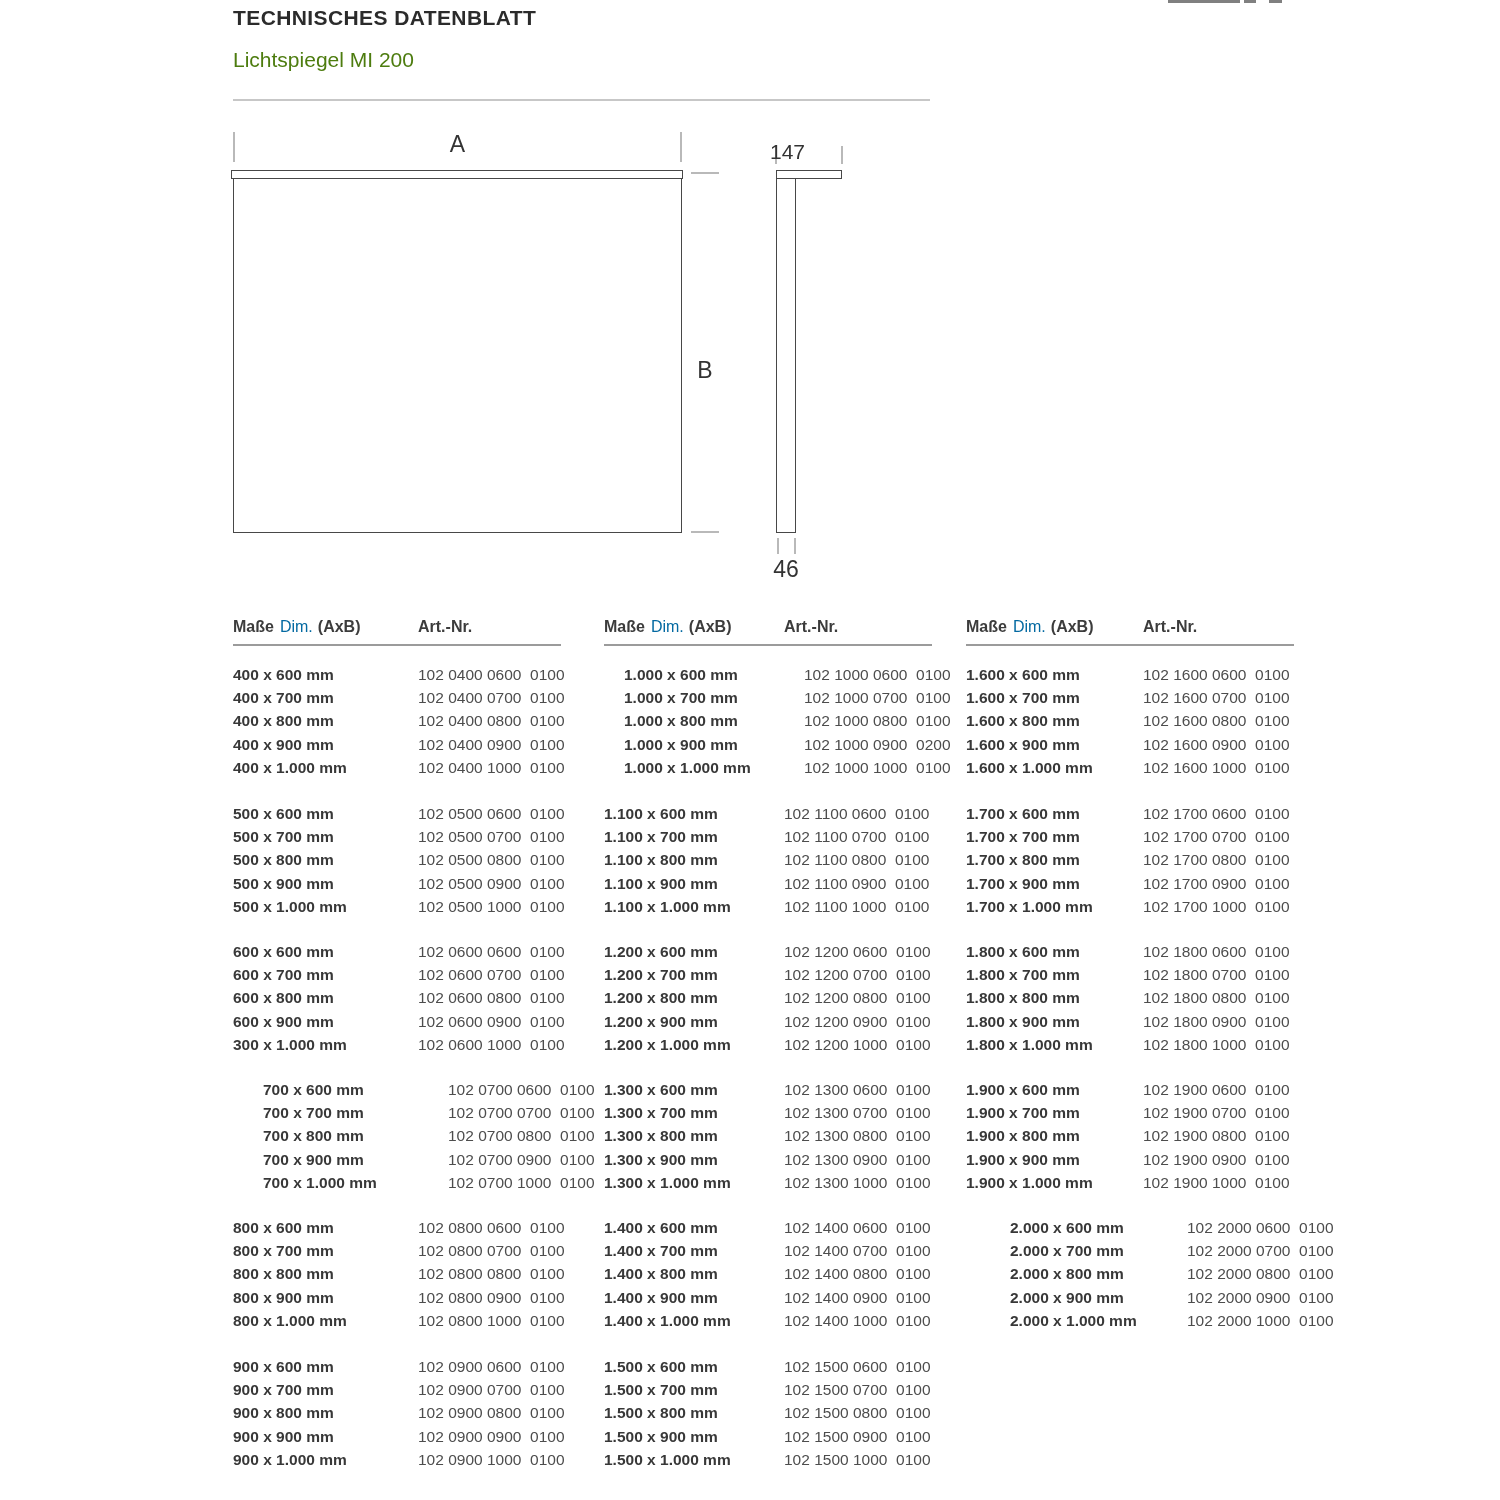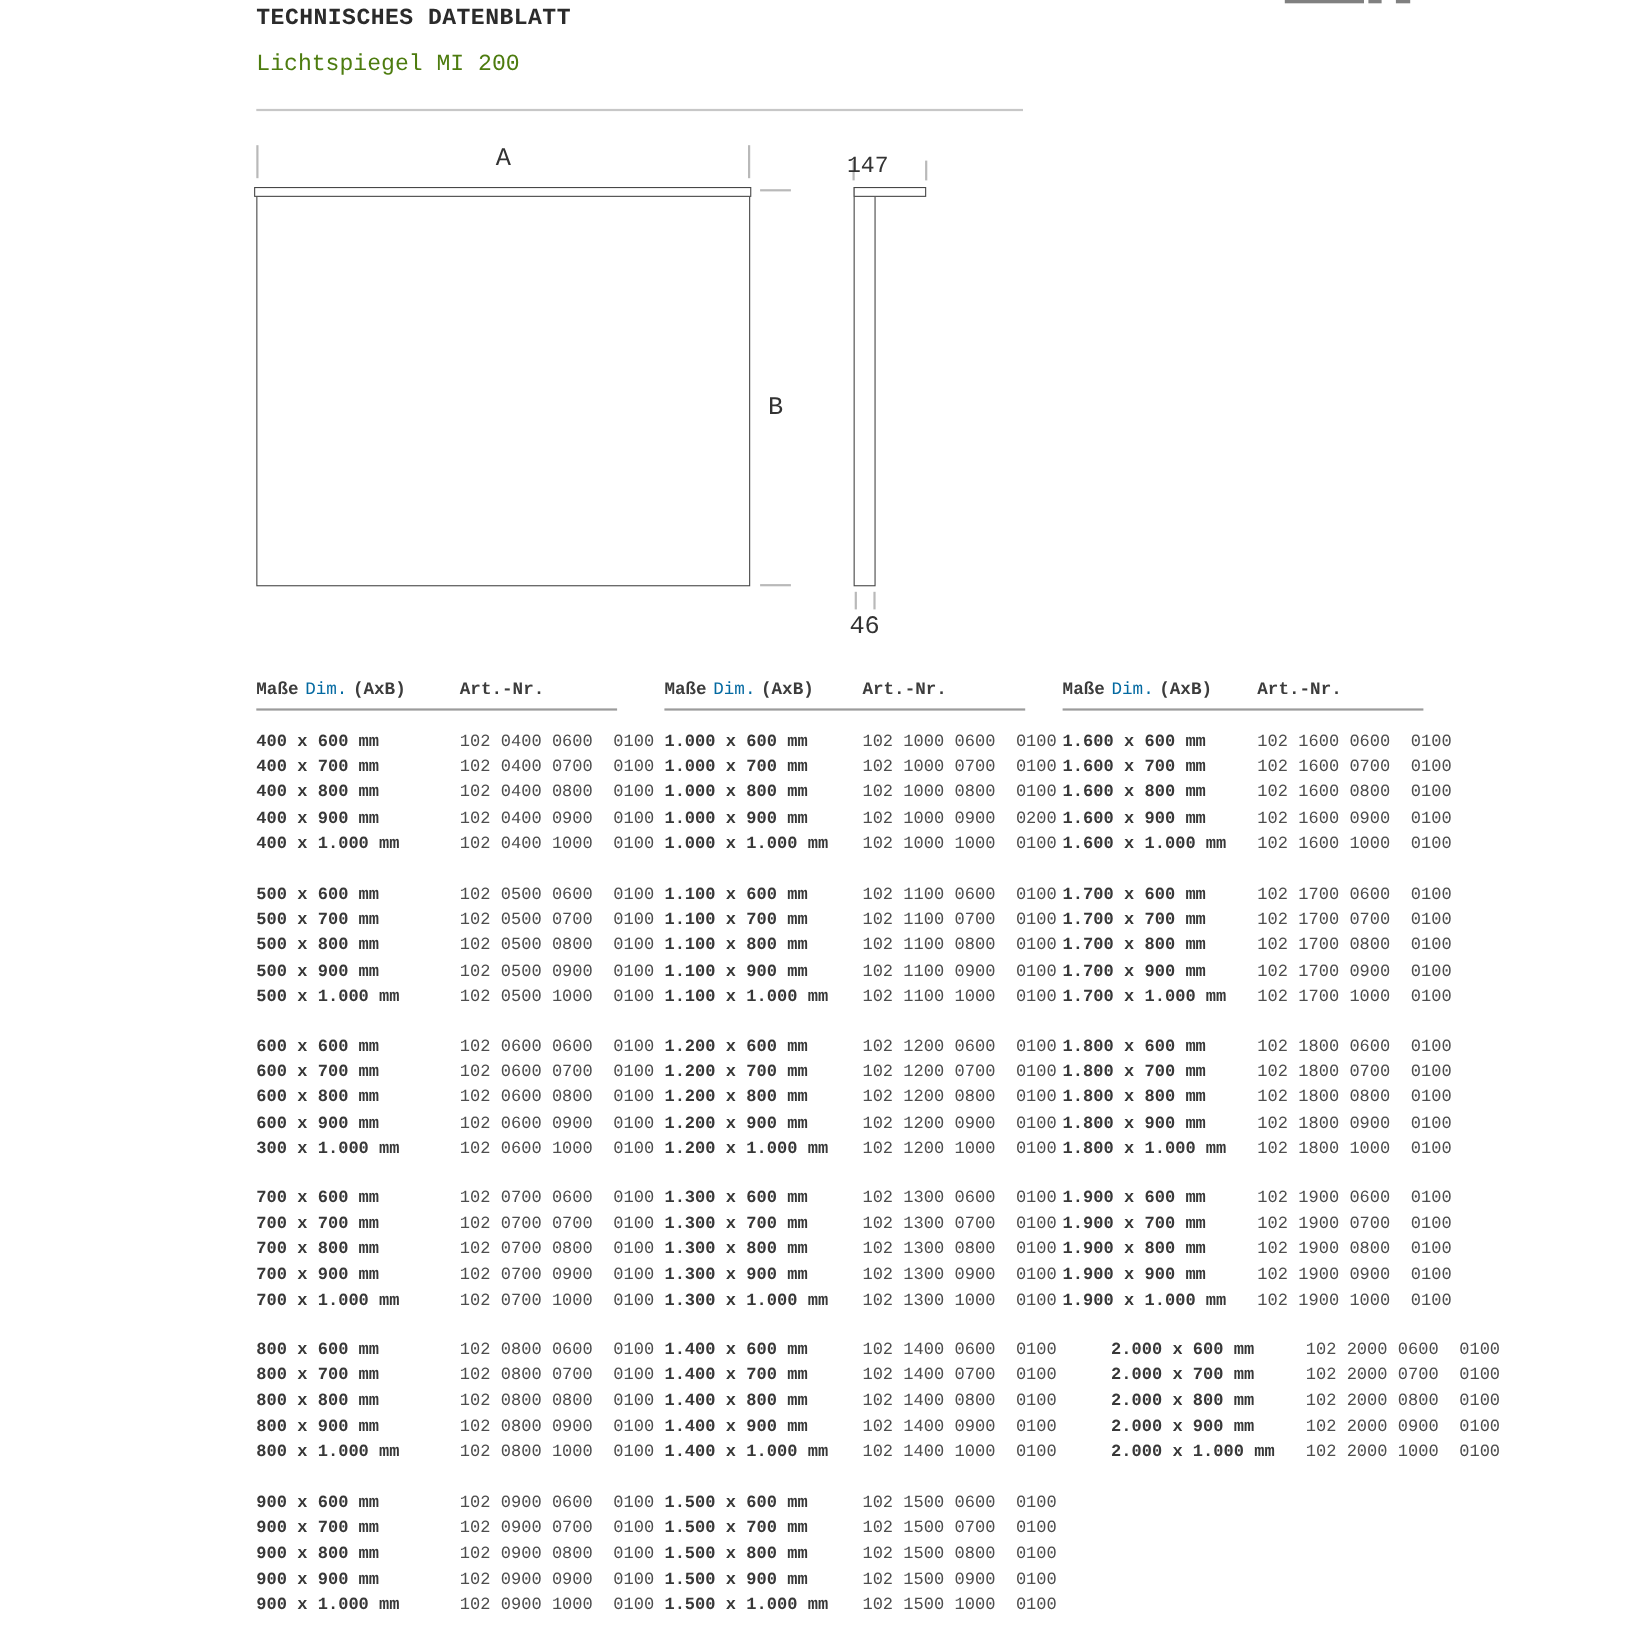--- a/index.html
+++ b/index.html
@@ -1,20 +1,20 @@
 <!DOCTYPE html>
 <html><head>
 <meta charset="utf-8">
 <style>
   html,body{margin:0;padding:0;background:#ffffff;}
   .canvas{
     position:relative;
     width:1500px;height:1500px;
     background:#ffffff;
-    font-family:Liberation Mono, monospace;
+    font-family:Liberation Sans, sans-serif;
     color:#383838;
     overflow:hidden;
   }
   .abs{position:absolute;box-sizing:border-box;}
 
   
   .page-title{left:233px;top:6px;font-size:21px;font-weight:bold;letter-spacing:.4px;color:#2b2b2b;}
   .page-subtitle{left:233px;top:48px;font-size:21px;font-weight:normal;color:#4d7c0f;}
   .top-rule{left:233px;top:99px;width:697px;height:2px;background:#c7c7c7;}
   .logo-strip{top:0;height:3px;background:#4a4a4a;opacity:.7;}
@@ -99,21 +99,21 @@
         <div class="row"><span class="size">500 x 900 mm</span><span class="art">102 0500 0900  0100</span></div>
         <div class="row"><span class="size">500 x 1.000 mm</span><span class="art">102 0500 1000  0100</span></div>
       </div>
     <div class="block" style="top:328px;">
         <div class="row"><span class="size">600 x 600 mm</span><span class="art">102 0600 0600  0100</span></div>
         <div class="row"><span class="size">600 x 700 mm</span><span class="art">102 0600 0700  0100</span></div>
         <div class="row"><span class="size">600 x 800 mm</span><span class="art">102 0600 0800  0100</span></div>
         <div class="row"><span class="size">600 x 900 mm</span><span class="art">102 0600 0900  0100</span></div>
         <div class="row"><span class="size">300 x 1.000 mm</span><span class="art">102 0600 1000  0100</span></div>
       </div>
-    <div class="block" style="top:466px;">
+    <div class="block" style="top:466px;margin-left:30px;">
         <div class="row"><span class="size">700 x 600 mm</span><span class="art">102 0700 0600  0100</span></div>
         <div class="row"><span class="size">700 x 700 mm</span><span class="art">102 0700 0700  0100</span></div>
         <div class="row"><span class="size">700 x 800 mm</span><span class="art">102 0700 0800  0100</span></div>
         <div class="row"><span class="size">700 x 900 mm</span><span class="art">102 0700 0900  0100</span></div>
         <div class="row"><span class="size">700 x 1.000 mm</span><span class="art">102 0700 1000  0100</span></div>
       </div>
     <div class="block" style="top:604px;">
         <div class="row"><span class="size">800 x 600 mm</span><span class="art">102 0800 0600  0100</span></div>
         <div class="row"><span class="size">800 x 700 mm</span><span class="art">102 0800 0700  0100</span></div>
         <div class="row"><span class="size">800 x 800 mm</span><span class="art">102 0800 0800  0100</span></div>
@@ -128,21 +128,21 @@
         <div class="row"><span class="size">900 x 1.000 mm</span><span class="art">102 0900 1000  0100</span></div>
       </div>
   </div>
 
   <div class="tcol" style="left:604px;--art:180px;">
     <div class="thead">
       <span>Maße</span><span class="dim-gray">Dim.</span><span>(AxB)</span>
     </div>
     <div class="thead-art">Art.-Nr.</div>
     <div class="thead-rule"></div>
-    <div class="block" style="top:51px;">
+    <div class="block" style="top:51px;margin-left:20px;">
         <div class="row"><span class="size">1.000 x 600 mm</span><span class="art">102 1000 0600  0100</span></div>
         <div class="row"><span class="size">1.000 x 700 mm</span><span class="art">102 1000 0700  0100</span></div>
         <div class="row"><span class="size">1.000 x 800 mm</span><span class="art">102 1000 0800  0100</span></div>
         <div class="row"><span class="size">1.000 x 900 mm</span><span class="art">102 1000 0900  0200</span></div>
         <div class="row"><span class="size">1.000 x 1.000 mm</span><span class="art">102 1000 1000  0100</span></div>
       </div>
     <div class="block" style="top:190px;">
         <div class="row"><span class="size">1.100 x 600 mm</span><span class="art">102 1100 0600  0100</span></div>
         <div class="row"><span class="size">1.100 x 700 mm</span><span class="art">102 1100 0700  0100</span></div>
         <div class="row"><span class="size">1.100 x 800 mm</span><span class="art">102 1100 0800  0100</span></div>

